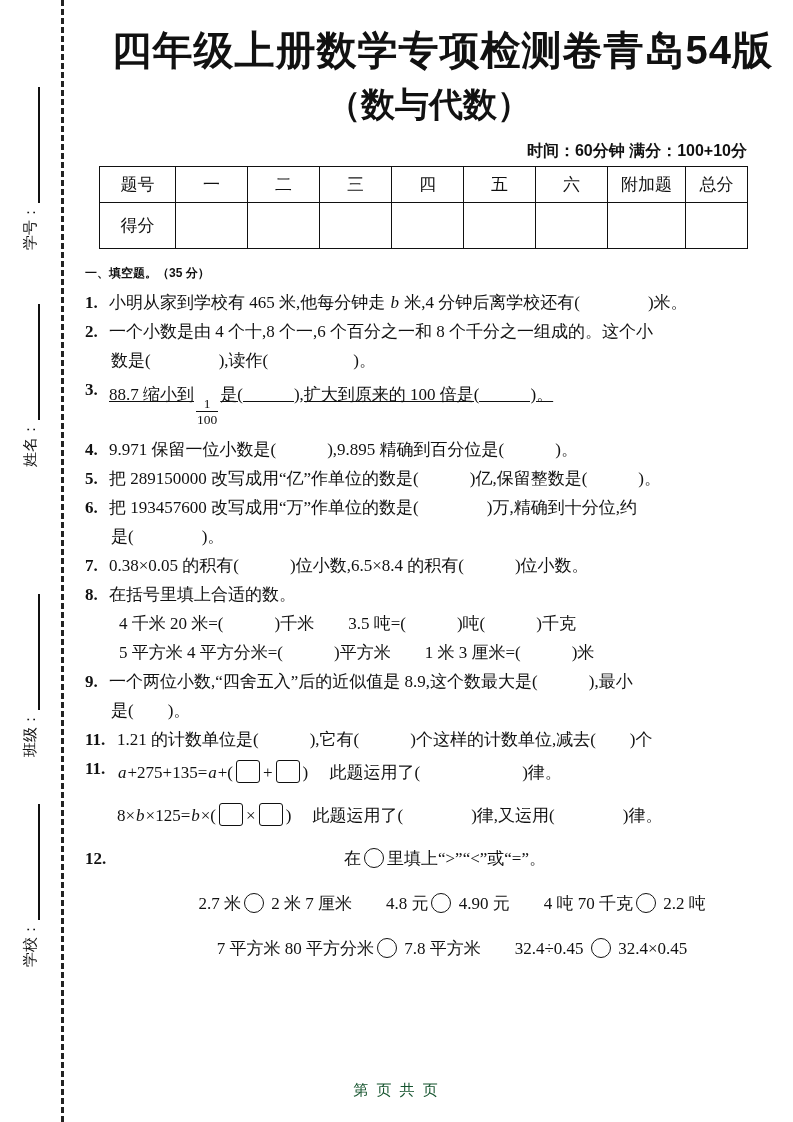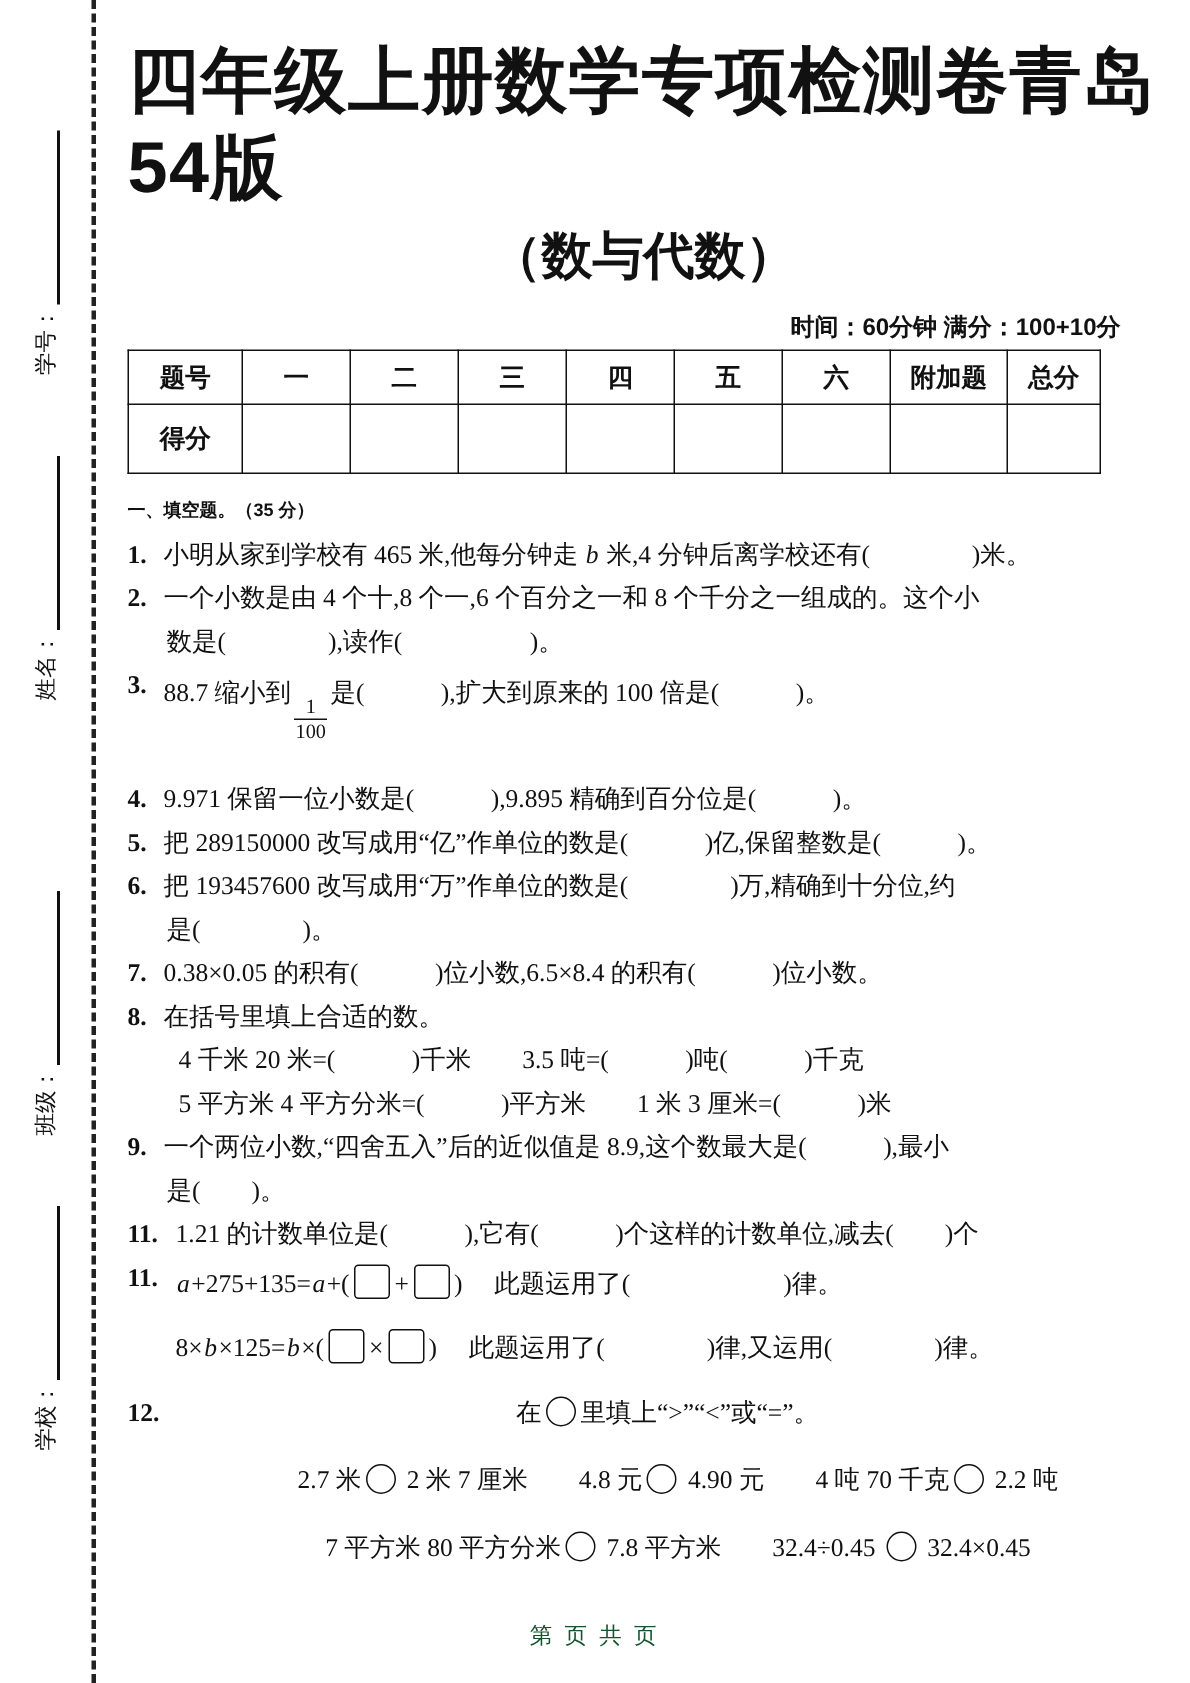--- a/index.html
+++ b/index.html
@@ -27,37 +27,37 @@
   .side-field .fill-line {
     display:inline-block; width:116px; height:19px;
     border-bottom:2px solid #111; margin-left:2px;
   }
   .sf-0 { top:145px; } .sf-1 { top:362px; } .sf-2 { top:652px; } .sf-3 { top:862px; }
 
   
   .main { position:absolute; left:85px; top:26px; width:688px; }
 
   .title {
-    text-align:left; font-family:"Liberation Sans", sans-serif;
-    font-weight:bold; font-size:48px; letter-spacing:1px; line-height:1.2;
+    text-align:right; font-family:"Liberation Sans", sans-serif;
+    font-weight:bold; font-size:40px; letter-spacing:1px; line-height:1.2;
   }
   .subtitle {
     text-align:center; font-family:"Liberation Sans", sans-serif;
     font-weight:bold; font-size:34px; margin-top:10px; line-height:1.2;
   }
   .meta {
     text-align:right; margin:16px 26px 4px 0;
     font-family:"Liberation Sans", sans-serif;
     font-size:16px; font-weight:bold;
   }
 
   
   table.score {
-    border-collapse:collapse; width:648px;
-    font-size:17px; table-layout:fixed;font-weight:bold;
+    border-collapse:collapse; margin-left:14px; width:648px;
+    font-size:17px; table-layout:fixed;
   }
   table.score td {
     border:1.6px solid #111; text-align:center; vertical-align:middle;
   }
   table.score tr.hdr td { height:36px; }
   table.score tr.scr td { height:46px; }
   col.c-label { width:76px; } col.c-num { width:72px; }
   col.c-extra { width:78px; } col.c-total { width:62px; }
 
   
@@ -68,21 +68,21 @@
   }
   .questions { margin-top:2px; font-size:17px; }
   .question { display:flex; align-items:flex-start; }
   .qno {
     font-weight:bold; min-width:24px; text-align:left;
     line-height:29px; padding-right:2px; white-space:nowrap;
   }
   .qno.wide { min-width:32px; }
   .qbody { flex:1; }
   .qline { line-height:29px; white-space:nowrap; }
-  .q3 .qline { margin:5px 0 23px 0; }
+  .q3 .qline { margin:5px 0 7px 0;text-decoration:underline; }
   .q8 .qline.cont  { padding-left:10px; }
   .q9 .qline.cont, .q2 .qline.cont, .q6 .qline.cont, .q10 .qline.cont { padding-left:2px; }
   .q11 .qline { margin:4px 0 14px 0; }
   .q12 .qline { margin-bottom:16px;text-align:center; }
   .q12 .qline.cont { padding-left:14px; }
 
   i.varname { font-family:"Liberation Serif", serif; font-style:italic; padding:0 1px; }
 
   .frac {
     display:inline-flex; flex-direction:column; vertical-align:-8px;

